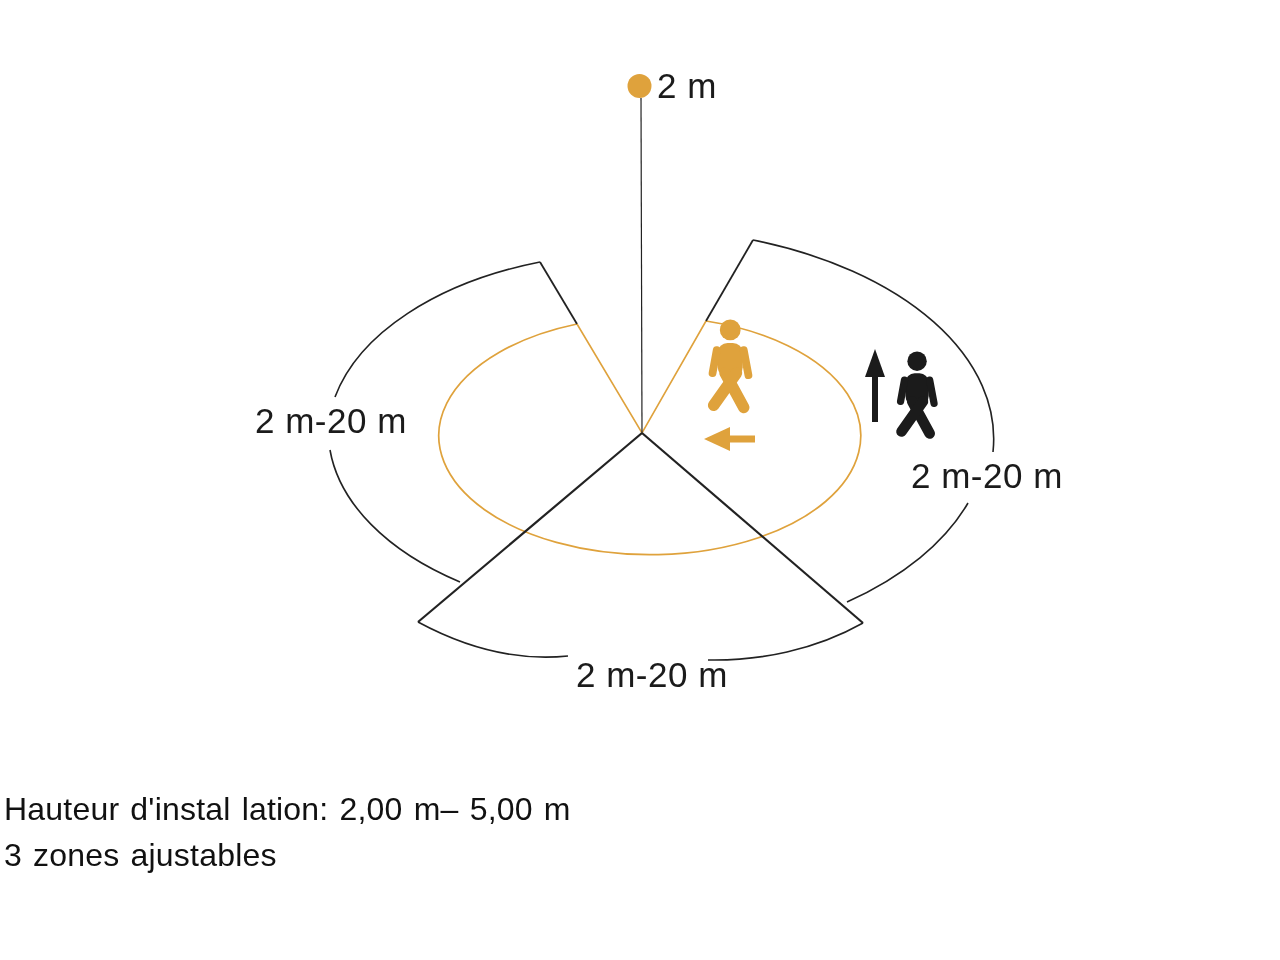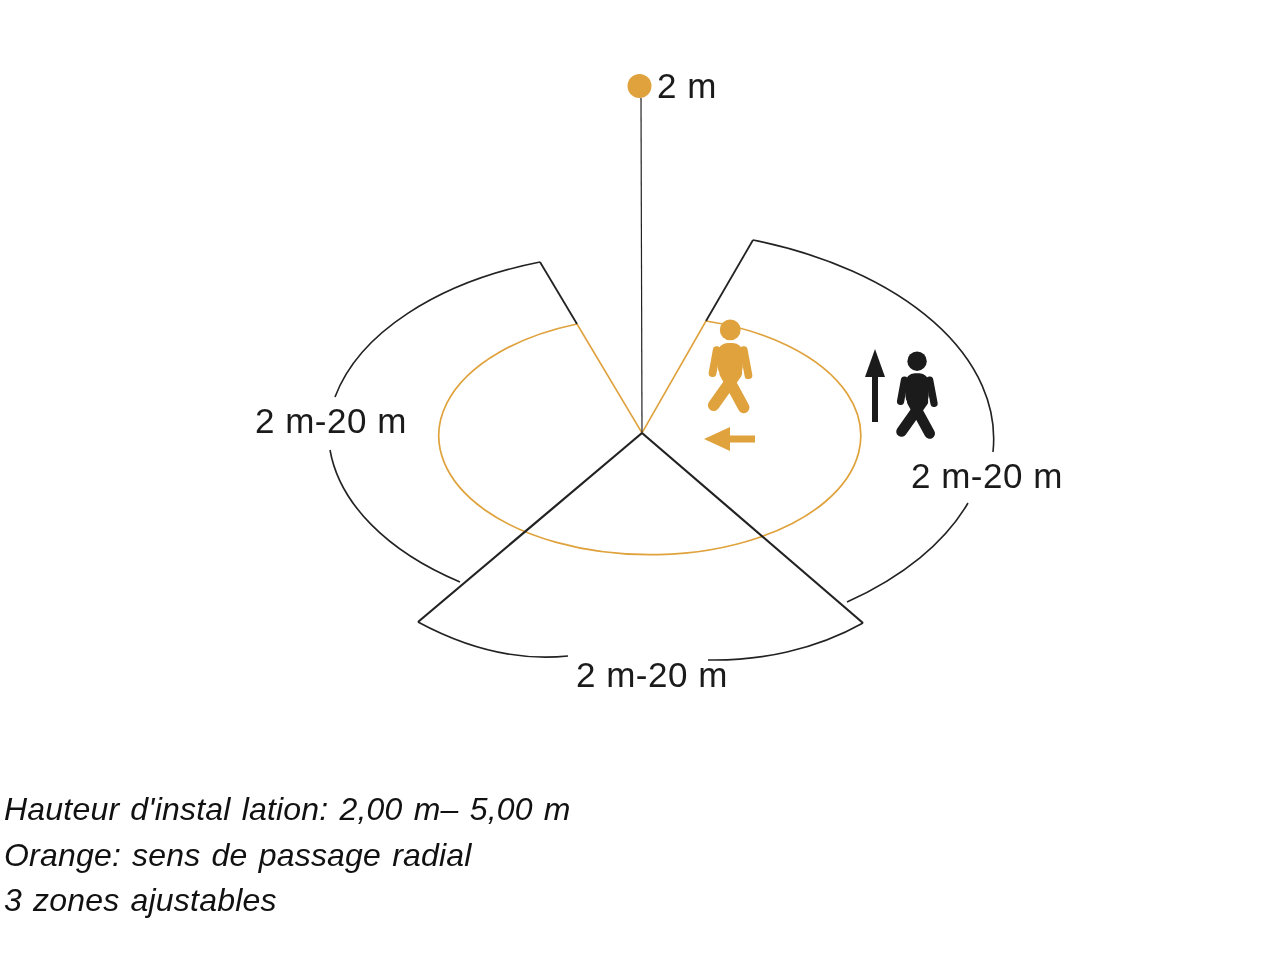--- a/index.html
+++ b/index.html
@@ -32,21 +32,21 @@
     position: absolute;
     left: 4px;
     top: 787px;
     font-size: 32px;
     line-height: 45.5px;
     color: #111111;
     letter-spacing: 0.2px;
     word-spacing: 2px;
     white-space: nowrap;
   }
-  .legend div { height: 45.5px; font-style: italic; }
+  .legend div { height: 45.5px; }
 </style>
 </head>
 <body>
 
 <div class="stage">
 
   <svg class="diagram" width="1280" height="770" viewBox="0 0 1280 770">
 
     <defs>
       <g id="person-shape">
@@ -101,17 +101,16 @@
     <use href="#person-shape" transform="translate(887,351) scale(0.97)" style="color:#1b1b1b"></use>
 
     <text x="657" y="98">2 m</text>
     <text x="255" y="433">2 m-20 m</text>
     <text x="911" y="488">2 m-20 m</text>
     <text x="576" y="687">2 m-20 m</text>
   </svg>
 
   <div class="legend">
     <div>Hauteur d'instal lation: 2,00 m– 5,00 m</div>
-    <div>Orange: sens de passage radial</div>
     <div>3 zones ajustables</div>
   </div>
 
 </div>
 
 </body></html>

